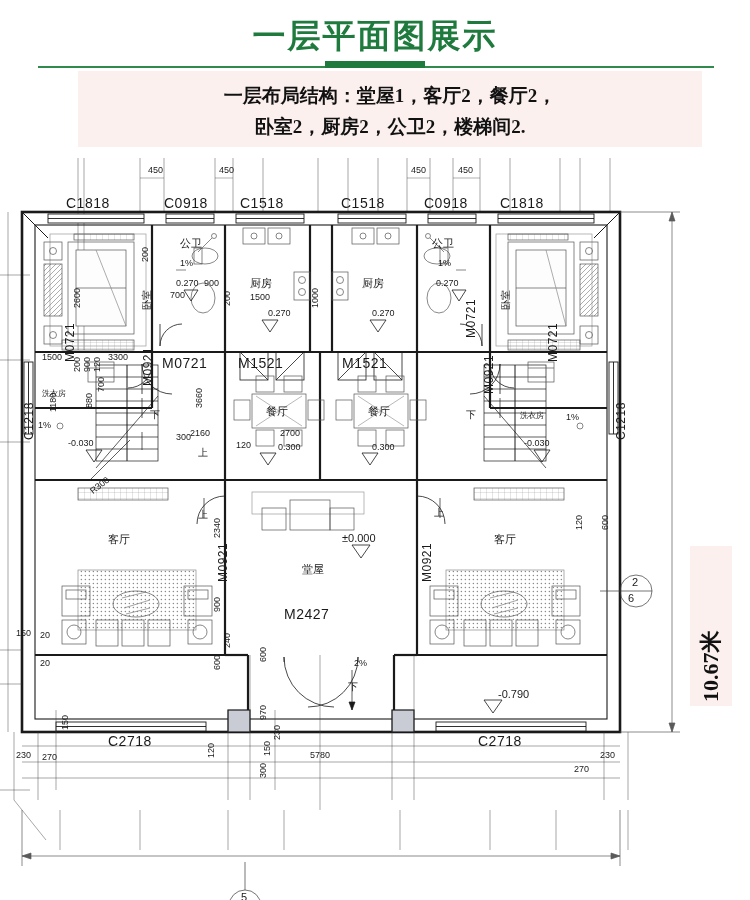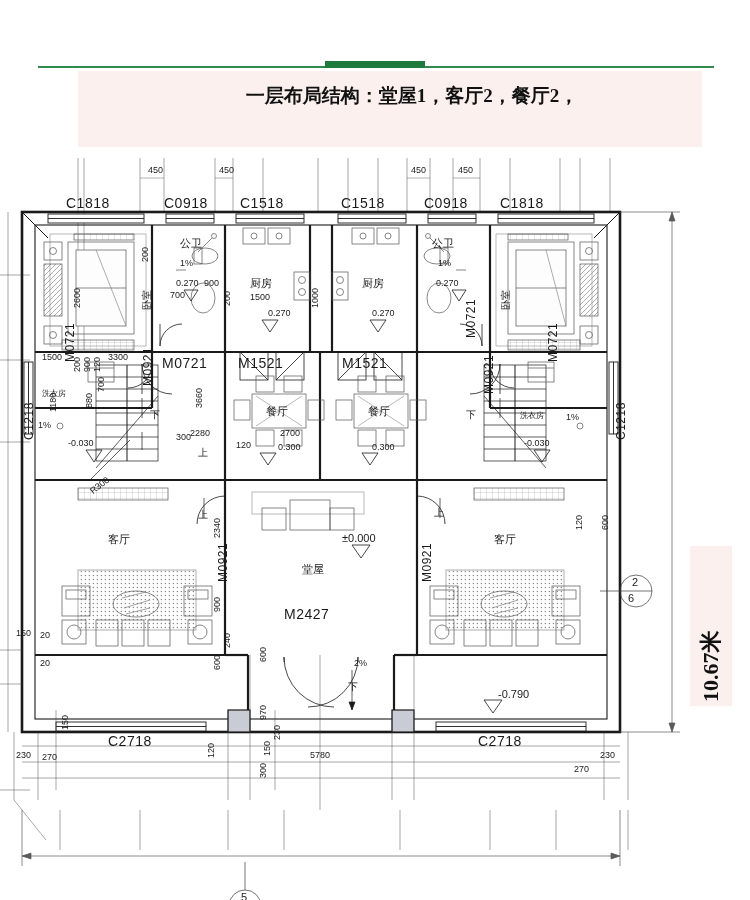--- a/index.html
+++ b/index.html
@@ -9,21 +9,21 @@
   
   #header-block{position:absolute;left:0;top:0;width:750px;height:150px;}
   #page-title{position:absolute;left:0;top:14px;width:750px;text-align:center;
      font-size:33px;font-weight:bold;color:#1f7a3d;letter-spacing:2px;
      font-family:"Liberation Serif","DejaVu Serif",serif;}
   #title-underline{position:absolute;left:38px;top:66px;width:676px;height:2px;background:#2f8a4c;}
   #title-tab{position:absolute;left:325px;top:61px;width:100px;height:7px;background:#1f7a3d;}
   #desc-box{position:absolute;left:78px;top:71px;width:624px;height:76px;background:#fbf0ee;}
   #desc-l1,#desc-l2{position:absolute;width:624px;left:78px;text-align:center;color:#111;
      font-size:19px;font-weight:bold;font-family:"Liberation Serif","DejaVu Serif",serif;}
-  #desc-l1{top:83px;margin-left:22px;}
+  #desc-l1{top:83px;}
   #desc-l2{top:114px;}
 
   
   #plan-canvas{position:absolute;left:0;top:150px;width:750px;height:750px;background:#fff;}
   svg{position:absolute;left:0;top:0;}
 
   
   .t{position:absolute;color:#1a1a1a;white-space:nowrap;
      font-family:"Liberation Sans","DejaVu Sans",sans-serif;}
   .code{font-size:14px;letter-spacing:.5px;}
@@ -37,22 +37,24 @@
        transform-origin:0 0;transform:rotate(-90deg);}
   .codev{font-size:12px;transform-origin:0 0;transform:rotate(-90deg);letter-spacing:.5px;}
   #h-band{position:absolute;left:690px;top:396px;width:42px;height:160px;background:#fbf0ee;}
 </style>
 </head>
 <body>
 
 <div id="header-block">
   <div id="title-underline"></div>
   <div id="title-tab"></div>
+  <div id="page-title">一层平面图展示</div>
   <div id="desc-box"></div>
   <div id="desc-l1">一层布局结构：堂屋1，客厅2，餐厅2，</div>
+  <div id="desc-l2">卧室2，厨房2，公卫2，楼梯间2.</div>
 </div>
 
 <div id="plan-canvas">
 
 <svg width="750" height="750" viewBox="0 0 750 750">
   <defs>
     <pattern id="hatch" width="5" height="5" patternUnits="userSpaceOnUse">
       <path d="M0,5 L5,0" stroke="#777" stroke-width="0.6"></path>
     </pattern>
     <pattern id="dots" width="4" height="4" patternUnits="userSpaceOnUse">
@@ -532,21 +534,21 @@
 <div class="t dimv" style="left:82px;top:222px;">900</div>
 <div class="t dimv" style="left:92px;top:222px;">120</div>
 <div class="t dim" style="left:108px;top:202px;">3300</div>
 <div class="t dim" style="left:170px;top:140px;">700</div>
 <div class="t dim" style="left:204px;top:128px;">900</div>
 <div class="t dimv" style="left:222px;top:156px;">200</div>
 <div class="t dimv" style="left:140px;top:112px;">200</div>
 <div class="t dim" style="left:250px;top:142px;">1500</div>
 <div class="t dimv" style="left:310px;top:158px;">1000</div>
 <div class="t dimv" style="left:194px;top:258px;">3660</div>
-<div class="t dim" style="left:190px;top:278px;">2280</div>
+<div class="t dim" style="left:190px;top:278px;">2160</div>
 <div class="t dim" style="left:280px;top:278px;">2700</div>
 <div class="t dim" style="left:236px;top:290px;">120</div>
 <div class="t dim" style="left:176px;top:282px;">300</div>
 <div class="t dimv" style="left:212px;top:388px;">2340</div>
 <div class="t dimv" style="left:212px;top:462px;">900</div>
 <div class="t dimv" style="left:212px;top:520px;">600</div>
 <div class="t dimv" style="left:222px;top:498px;">240</div>
 <div class="t dim" style="left:40px;top:480px;">20</div>
 <div class="t dim" style="left:40px;top:508px;">20</div>
 <div class="t dim" style="left:16px;top:478px;">150</div>

